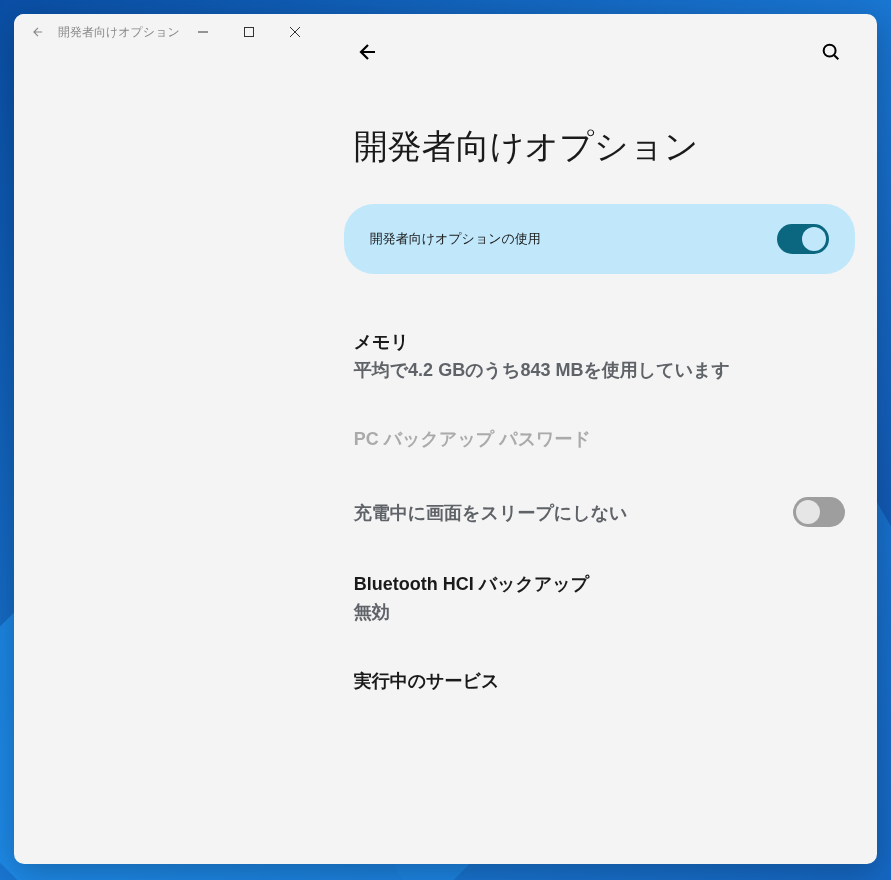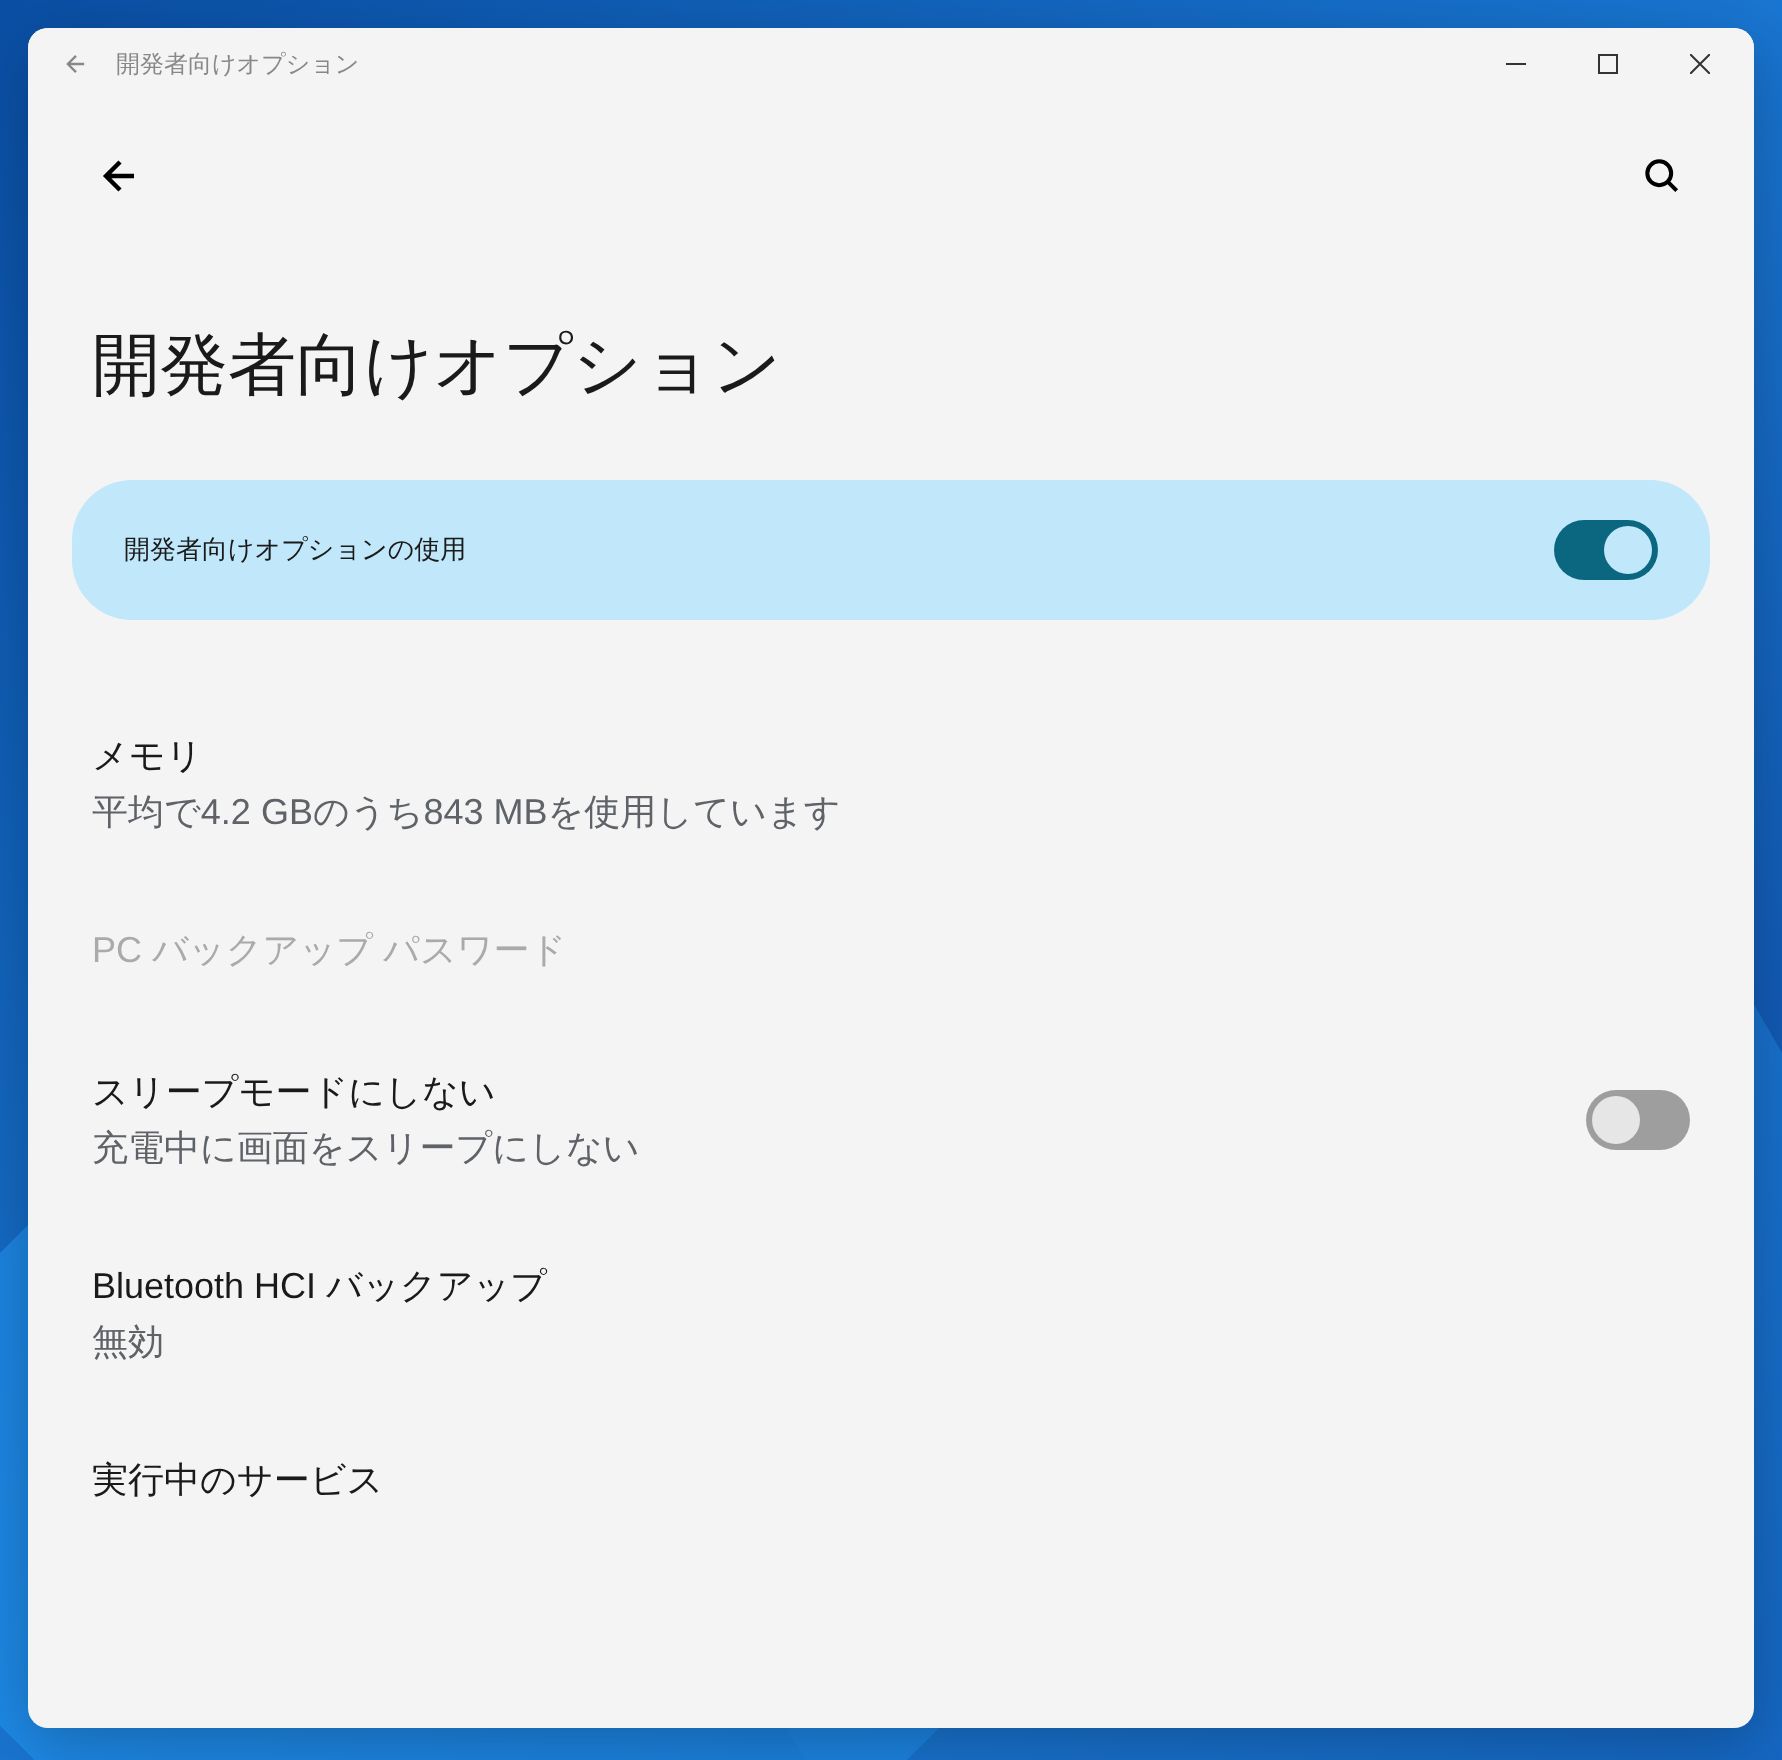--- a/index.html
+++ b/index.html
@@ -39,21 +39,20 @@
       position: absolute;
       top: 14px;
       left: 14px;
       right: 14px;
       bottom: 16px;
       background: #f4f4f4;
       border-radius: 10px;
       box-shadow: 0 8px 32px rgba(0,0,0,0.25);
       overflow: hidden;
       display: flex;
-      flex-direction: column;
     }
     .titlebar {
       height: 36px;
       display: flex;
       align-items: center;
       padding: 0 4px;
       background: #f4f4f4;
     }
     .titlebar-left {
       display: flex;
@@ -162,20 +161,21 @@
     .toggle.on .toggle-thumb {
       left: 25px;
       background: #c0e7fa;
     }
     .toggle.off .toggle-thumb {
       left: 3px;
       background: #e6e6e6;
     }
     .rows {
       padding: 0 32px;
+      font-weight: bold;
     }
     .row {
       padding: 15px 0;
       cursor: pointer;
       display: flex;
       align-items: center;
     }
     .row-text {
       flex: 1;
     }
@@ -273,21 +273,20 @@
 
 
       <div class="row disabled">
         <div class="row-text">
           <div class="row-title">PC バックアップ パスワード</div>
         </div>
       </div>
 
       <div class="row">
         <div class="row-text">
-          <div class="row-title">スリープモードにしない</div>
           <div class="row-sub">充電中に画面をスリープにしない</div>
         </div>
         <div class="toggle off">
           <div class="toggle-thumb"></div>
         </div>
       </div>
 
       <div class="row">
         <div class="row-text">
           <div class="row-title">Bluetooth HCI バックアップ</div>

